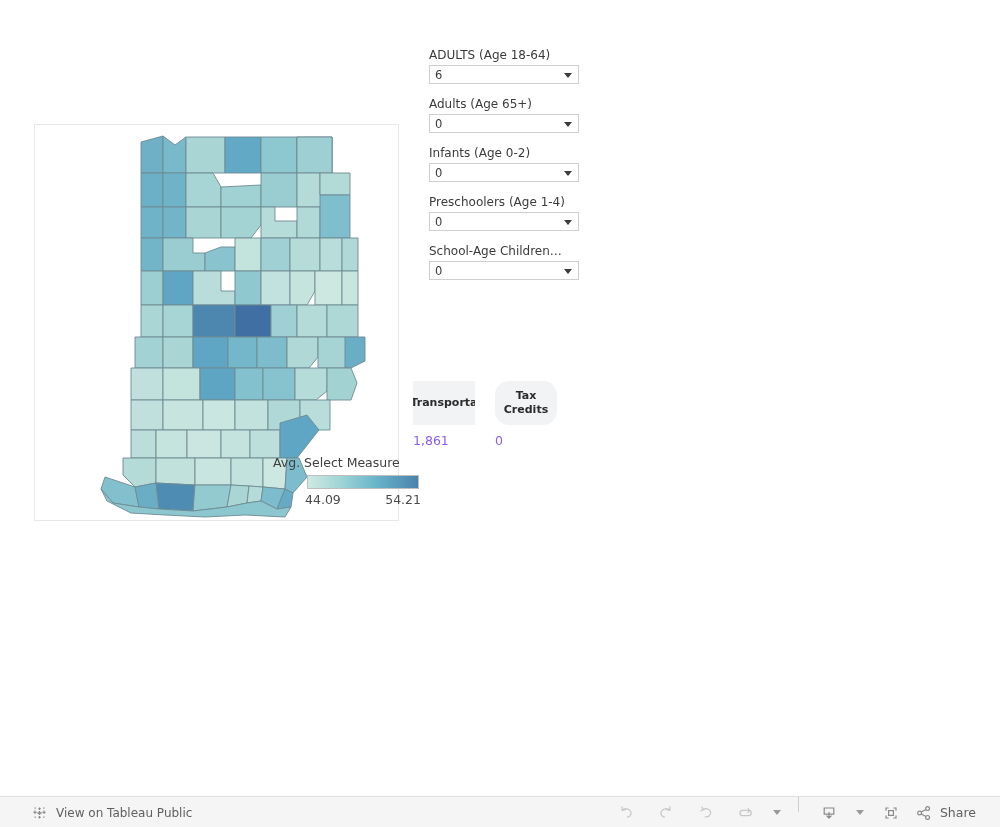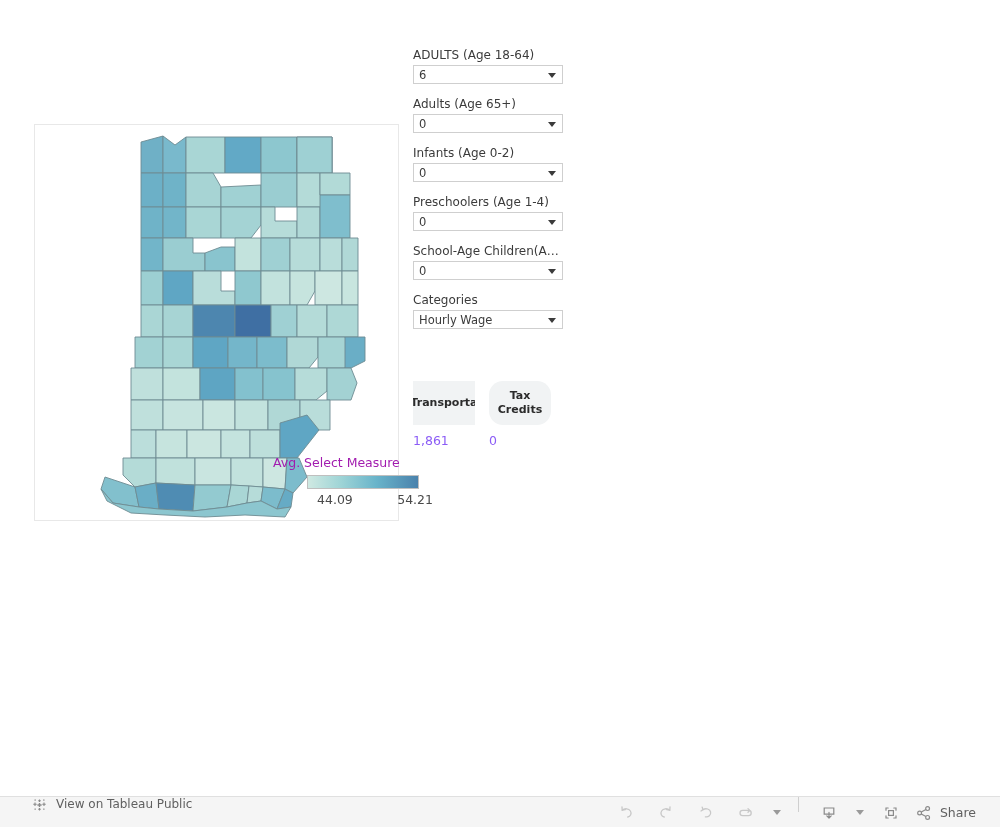--- a/index.html
+++ b/index.html
@@ -22,35 +22,35 @@
   
   #map-panel{
     position:absolute;left:34px;top:124px;width:365px;height:397px;
     border:1px solid #e8e8e8;background:#ffffff;box-sizing:border-box;
   }
   #map-svg{position:absolute;left:0;top:0;}
   .county{stroke:#6e8b92;stroke-width:0.9;}
 
   
   #legend{position:absolute;left:238px;top:330px;width:150px;}
-  #legend-title{font-size:12.5px;color:#a21caf;margin-bottom:5px;white-space:nowrap;}
+  #legend-title{font-size:12.5px;color:#404040;margin-bottom:5px;white-space:nowrap;}
   #legend-bar{
     width:112px;height:14px;margin-left:34px;
     border:1px solid #bfbfbf;box-sizing:border-box;
     background:linear-gradient(to right,#cfe9e2 0%,#9ed4d6 30%,#69b4ca 62%,#4a82ac 100%);
   }
   #legend-scale{
-    width:116px;margin-left:44px;margin-top:3px;
+    width:116px;margin-left:32px;margin-top:3px;
     display:flex;justify-content:space-between;
     font-size:12.5px;color:#4a4a4a;
   }
 
   
   #filters{position:absolute;left:413px;top:48px;width:152px;}
-  .filter{margin-bottom:13px;}
+  .filter{margin-bottom:13px;margin-left:16px;}
   .filter-label{
     font-size:12px;color:#3b3b3b;margin-bottom:3px;
     white-space:nowrap;overflow:hidden;text-overflow:ellipsis;max-width:152px;
   }
   .filter-select{
     position:relative;width:150px;height:19px;
     border:1px solid #cfcfcf;background:#ffffff;box-sizing:border-box;
     cursor:pointer;
   }
   .filter-value{
@@ -59,39 +59,39 @@
     white-space:nowrap;overflow:hidden;text-overflow:ellipsis;
   }
   .caret{
     position:absolute;right:6px;top:7px;
     width:0;height:0;border-left:4px solid transparent;border-right:4px solid transparent;
     border-top:5px solid #3b3b3b;
   }
 
   
   #metrics{position:absolute;left:413px;top:381px;width:152px;}
-  .metric-row{display:flex;gap:14px;margin-bottom:10px;}
+  .metric-row{display:flex;gap:20px;margin-bottom:10px;}
   .metric{width:62px;}
   .metric-head{
     background:#f1f3f4;height:44px;display:flex;align-items:center;justify-content:center;
     text-align:center;font-size:11px;font-weight:bold;color:#2b2b2b;line-height:14px;
     padding:0 3px;box-sizing:border-box;overflow:hidden;white-space:nowrap;
   }
   .metric-head.wrap{white-space:normal;border-radius:14px;}
   .metric-val{
     text-align:left;font-size:12.5px;color:#8b5cf6;padding:8px 6px 0 0;
   }
 
   
   #footer{
     position:absolute;left:0;top:796px;width:1000px;height:31px;
     background:#f5f5f5;border-top:1px solid #e0e0e0;box-sizing:border-box;
   }
   #footer-left{
-    position:absolute;left:32px;top:0;height:31px;display:flex;gap:8px;
+    position:absolute;left:32px;top:0;height:31px;display:flex;align-items:center;gap:8px;
     cursor:pointer;
   }
   #footer-left .label{font-size:12px;color:#606060;}
   #toolbar{
     position:absolute;right:16px;top:0;height:31px;display:flex;gap:0px;
   }
   .tbtn{
     width:40px;height:31px;display:flex;align-items:center;justify-content:center;
     cursor:pointer;
   }
@@ -261,27 +261,20 @@
     </div>
 
     <div class="filter">
       <div class="filter-label">School-Age Children(Age…</div>
       <div class="filter-select">
         <span class="filter-value">0</span>
         <span class="caret"></span>
       </div>
     </div>
 
-    <div class="filter">
-      <div class="filter-label">Categories</div>
-      <div class="filter-select">
-        <span class="filter-value">Hourly Wage</span>
-        <span class="caret"></span>
-      </div>
-    </div>
   </div>
 
   <div id="metrics">
     <div class="metric-row">
       <div class="metric">
         <div class="metric-head">Transporta</div>
         <div class="metric-val">1,861</div>
       </div>
       <div class="metric">
         <div class="metric-head wrap">Tax Credits</div>

